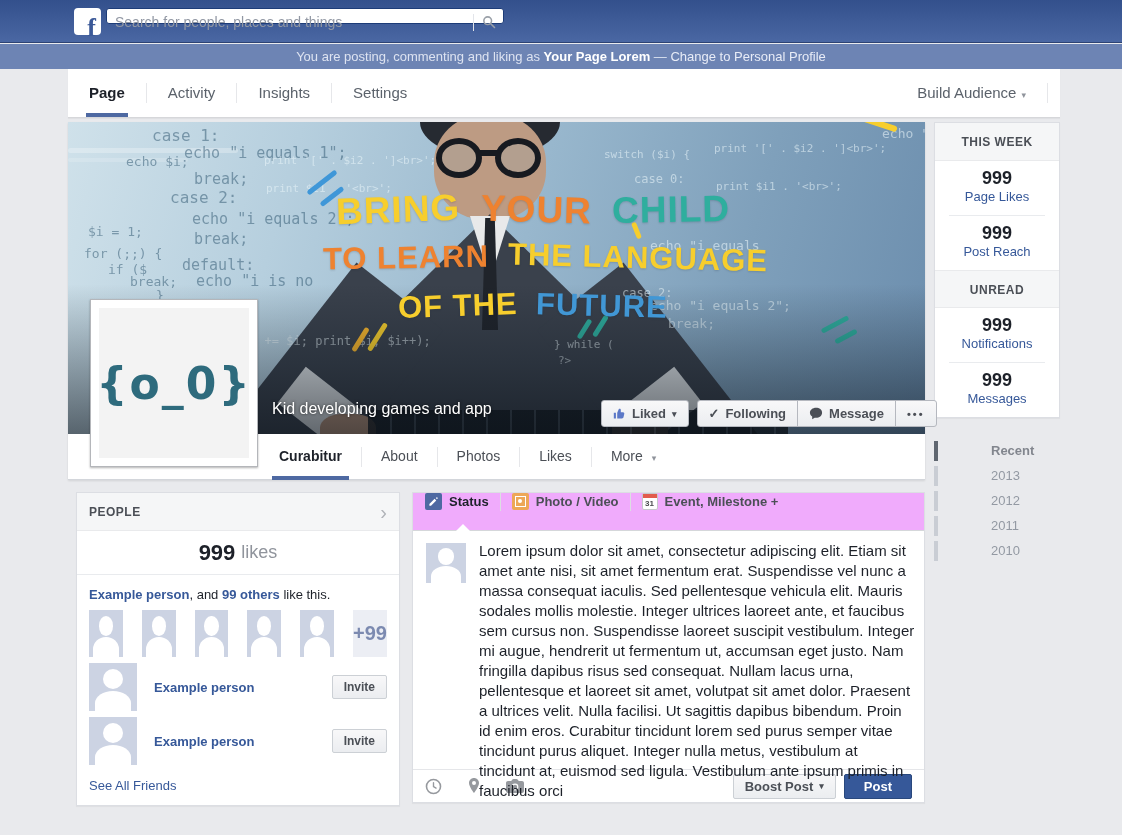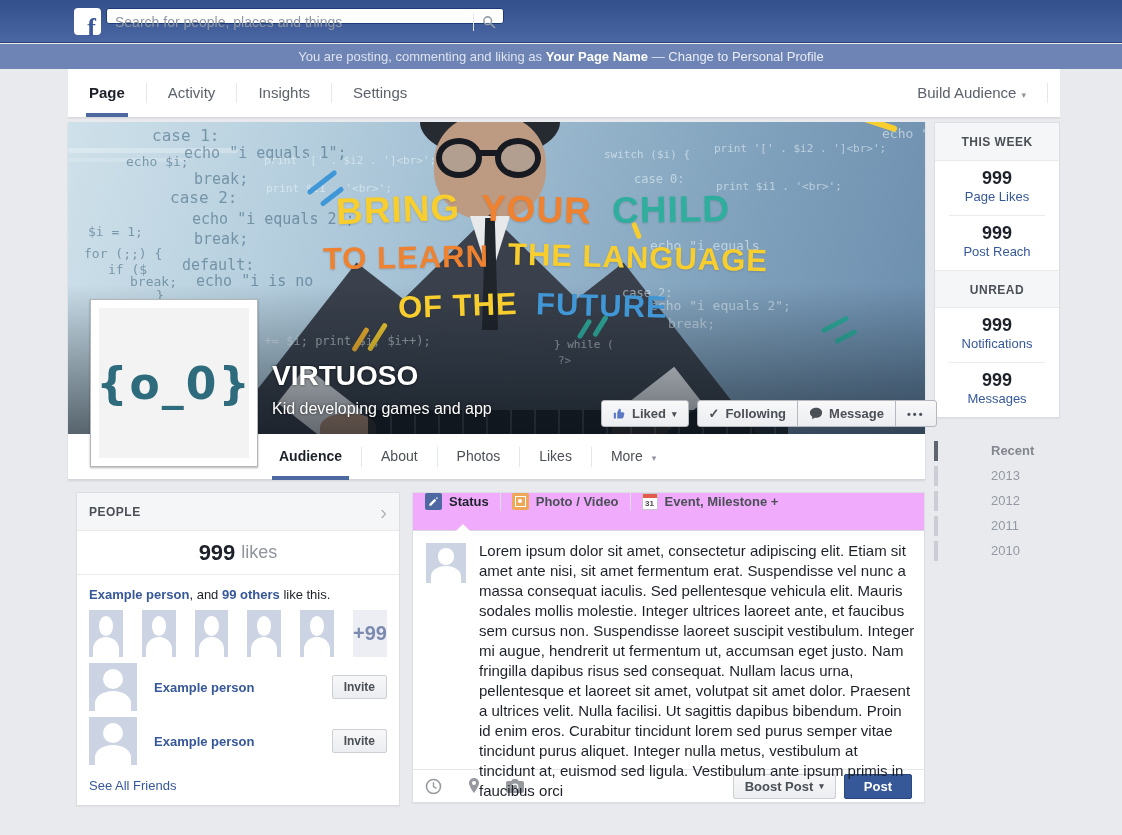--- a/index.html
+++ b/index.html
@@ -246,21 +246,21 @@
     <input type="text" placeholder="Search for people, places and things" style="">
     <div class="search-sep"></div>
     <span class="search-ic"><svg width="14" height="14" viewBox="0 0 16 16">
           <circle cx="6.5" cy="6.5" r="4.4" fill="none" stroke="#9aa0a8" stroke-width="1.8"></circle>
           <path d="M10 10l4.3 4.3" stroke="#9aa0a8" stroke-width="1.8" stroke-linecap="round"></path>
         </svg></span>
   </div>
 </div>
 
 <div class="voicebar">
-  <span>You are posting, commenting and liking as </span><b>Your Page Name</b><span> — </span><span class="vlink">Change to Personal Profile</span>
+  <span>You are posting, commenting and liking as </span><b>Your Page Lorem</b><span> — </span><span class="vlink">Change to Personal Profile</span>
 </div>
 
 <div class="admin-panel">
   <div class="atab active">Page</div>
   <div class="adiv"></div>
   <div class="atab">Activity</div>
   <div class="adiv"></div>
   <div class="atab">Insights</div>
   <div class="adiv"></div>
   <div class="atab">Settings</div>
@@ -345,21 +345,20 @@
         <span class="w wo rot-c">TO LEARN</span>
         <span class="w wy rot-b">THE LANGUAGE</span>
       </div>
       <div class="ln ln3">
         <span class="w wy rot-a">OF THE</span>
         <span class="w wb rot-b">FUTURE</span>
       </div>
     </div>
   </div>
 
-  <div class="page-name">VIRTUOSO</div>
   <div class="page-tagline">Kid developing games and app</div>
 
   <div class="cover-actions">
     <button class="fbtn btn-liked">
       <svg width="13" height="13" viewBox="0 0 16 16">
           <path fill="#5b78c7" d="M1 7h2.6v7H1zM5.2 14h5.9c.9 0 1.6-.6 1.8-1.4l1-4.2c.2-1-.5-1.9-1.5-1.9H9.6V3.4C9.6 2.6 9 2 8.2 2c-.4 0-.8.2-1 .6L5.2 7z"></path>
         </svg>
       <span>Liked</span>
       <span class="caret-d">▾</span>
     </button>
@@ -380,21 +379,21 @@
     </div>
   </div>
 
   <div class="profile-pic">
     <div class="profile-inner">
       <span class="monogram">{o_0}</span>
     </div>
   </div>
 
   <div class="tabstrip">
-    <div class="ptab active">Audience</div>
+    <div class="ptab active">Curabitur</div>
     <div class="pdiv"></div>
     <div class="ptab">About</div>
     <div class="pdiv"></div>
     <div class="ptab">Photos</div>
     <div class="pdiv"></div>
     <div class="ptab">Likes</div>
     <div class="pdiv"></div>
     <div class="ptab"><span>More</span> <span class="caret">▾</span></div>
   </div>
 </div>

